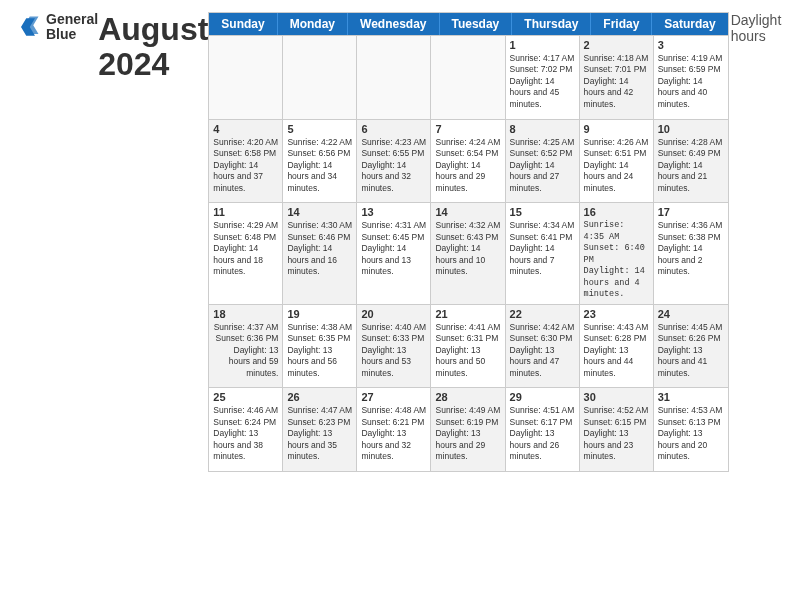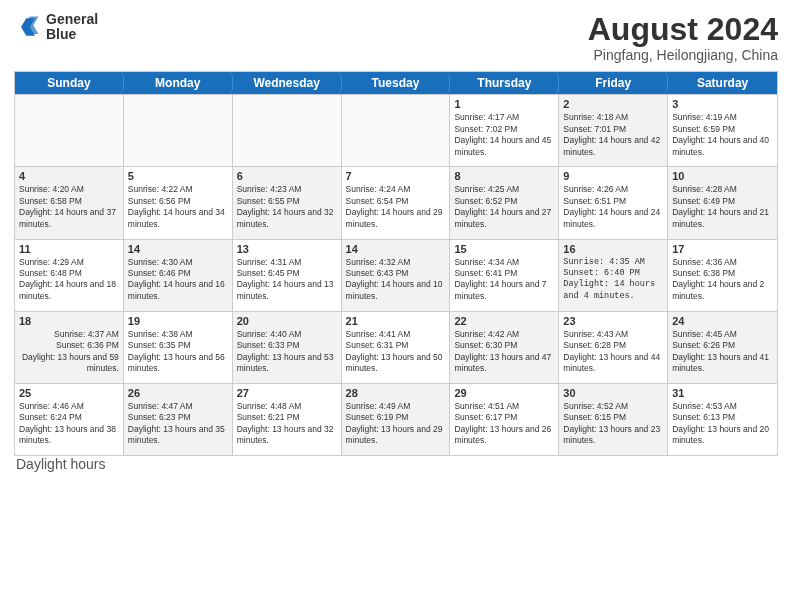--- a/index.html
+++ b/index.html
@@ -8,21 +8,20 @@
       background: #fff;
       width: 792px;
       height: 612px;
       overflow: hidden;
     }
     .page {
       width: 792px;
       height: 480px;
       padding: 12px 14px 8px 14px;
       display: flex;
-      flex-direction: column;
     }
     .header {
       display: flex;
       justify-content: space-between;
       align-items: flex-start;
       margin-bottom: 8px;
     }
     .logo {
       display: flex;
       align-items: center;
@@ -32,21 +31,21 @@
       font-size: 14px;
       font-weight: bold;
       line-height: 1.1;
       color: #333;
     }
     .logo-icon {
       width: 28px;
       height: 28px;
     }
     .title-block {
-      text-align: right;
+      text-align: left;
     }
     .main-title {
       font-size: 32px;
       font-weight: bold;
       color: #333;
       line-height: 1.1;
     }
     .subtitle {
       font-size: 14px;
       color: #555;
@@ -60,23 +59,22 @@
     .cal-header-row {
       display: grid;
       grid-template-columns: repeat(7, 1fr);
       background: #1a6fbd;
     }
     .cal-header-cell {
       color: #fff;
       font-size: 12px;
       font-weight: bold;
       text-align: center;
-      padding: 4px 2px;
+      padding: 4px 12px;
       border-right: 1px solid #3a8fdd;
-      border-radius: 6px;
     }
     .cal-header-cell:last-child { border-right: none; }
     .cal-body {
       flex: 1;
       display: flex;
       flex-direction: column;
     }
     .cal-row {
       display: grid;
       grid-template-columns: repeat(7, 1fr);
@@ -126,21 +124,20 @@
         <polygon points="18,4 28,4 22,14 28,24 18,24 12,14" fill="#1a6fbd" opacity="0.7"></polygon>
         <polygon points="14,6 24,6 18,16 24,26 14,26 8,16" fill="#1a6fbd"></polygon>
       </svg>
       <div class="logo-text">
         <div>General</div>
         <div>Blue</div>
       </div>
     </div>
     <div class="title-block">
       <div class="main-title">August 2024</div>
-      <div class="subtitle">Pingfang, Heilongjiang, China</div>
     </div>
   </div>
 
   <div class="calendar">
     <div class="cal-header-row" id="cal-header">
         <div class="cal-header-cell">Sunday</div>
         <div class="cal-header-cell">Monday</div>
         <div class="cal-header-cell">Wednesday</div>
         <div class="cal-header-cell">Tuesday</div>
         <div class="cal-header-cell">Thursday</div>

